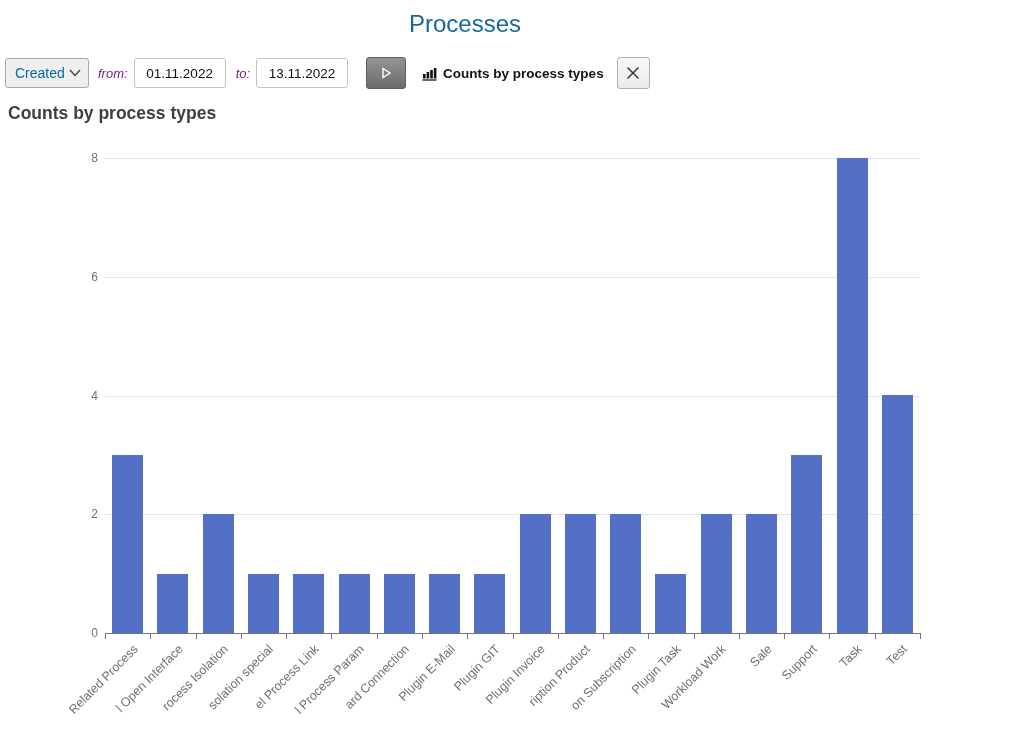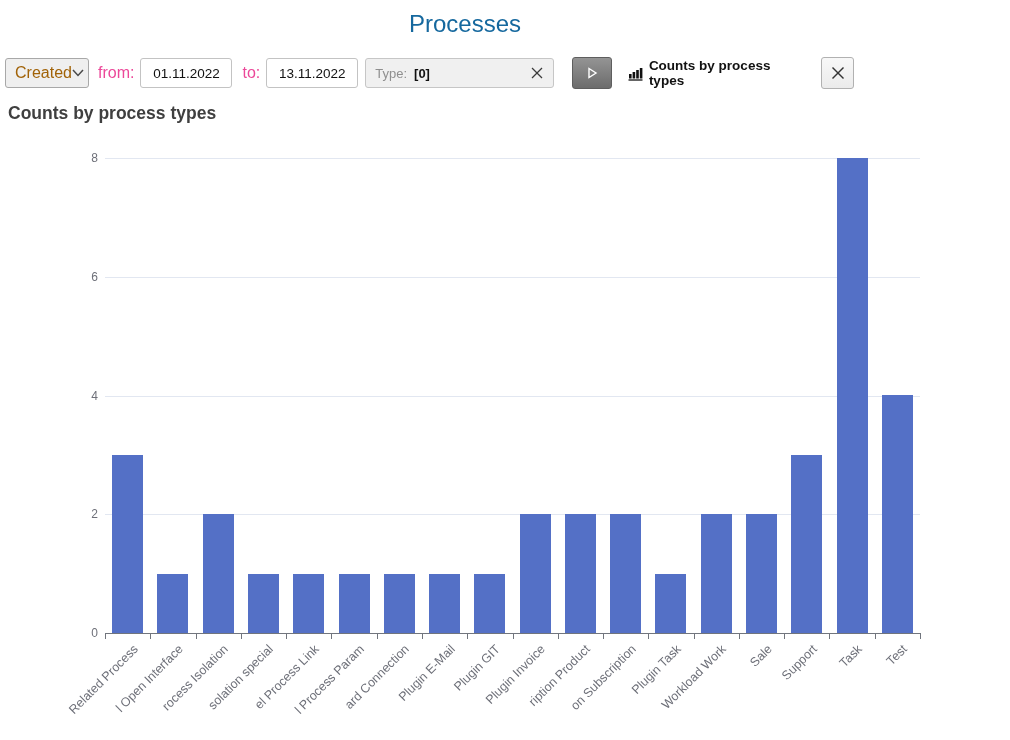--- a/index.html
+++ b/index.html
@@ -8,22 +8,22 @@
          font-family:"Liberation Sans", sans-serif; }
   .page { position:relative; width:854px; height:740px; background:#fff; }
 
   .title-wrap { position:absolute; left:0; top:10px; width:930px; text-align:center; }
   .page-title { font-size:24px; font-weight:400; color:#15689e; margin:0; }
 
   .toolbar { position:absolute; left:5px; top:57px; height:32px; display:flex; align-items:center; }
   .dropdown { width:84px; height:30px; background:#efefef; border:1px solid #a8a8a8;
               border-radius:3px; display:flex; align-items:center; justify-content:space-between;
               padding:0 7px 0 9px; cursor:pointer; }
-  .dropdown-value { font-size:16px; color:#a16207; }
-  .flabel { font-size:16px; color:#ec4899; margin-left:9px; }
+  .dropdown-value { font-size:14px; color:#0369a1; }
+  .flabel { font-size:13px; color:#701a75; margin-left:9px;font-style:italic; }
   .flabel.to { margin-left:10px; }
   .date-input { width:92px; height:30px; margin-left:6px; border:1px solid #c3c3c3;
                 border-radius:3px; text-align:center; font-size:13.5px; color:#111;
                 font-family:"Liberation Sans", sans-serif; outline:none; background:#fff; }
   .type-box { width:190px; height:30px; margin-left:7px; background:#f0f0f0;
               border:1px solid #c6c6c6; border-radius:3px; display:flex; align-items:center;
               padding:0 9px; cursor:text; }
   .type-label { color:#8f8f8f; font-size:13px; }
   .type-value { color:#111; font-size:13px; font-weight:700; margin-left:7px; }
   .type-clear { margin-left:auto; display:flex; cursor:pointer; }
@@ -67,30 +67,20 @@
         </svg>
       </span>
     </div>
 
     <span class="flabel">from:</span>
     <input class="date-input" type="text" value="01.11.2022" style="">
 
     <span class="flabel to">to:</span>
     <input class="date-input" type="text" value="13.11.2022" style="">
 
-    <div class="type-box">
-      <span class="type-label">Type:</span>
-      <span class="type-value">[0]</span>
-      <span class="type-clear">
-        <svg width="14" height="14" viewBox="0 0 14 14">
-          <line x1="2" y1="2" x2="12" y2="12" stroke="#3c3c3c" stroke-width="1.3"></line>
-          <line x1="12" y1="2" x2="2" y2="12" stroke="#3c3c3c" stroke-width="1.3"></line>
-        </svg>
-      </span>
-    </div>
 
     <button class="run-btn">
       <span style="display:flex;">
         <svg width="14" height="14" viewBox="0 0 14 14">
           <polygon points="4,2.5 11,7 4,11.5" fill="none" stroke="#ffffff" stroke-width="1.4"></polygon>
         </svg>
       </span>
     </button>
 
     <div class="chart-sel">

